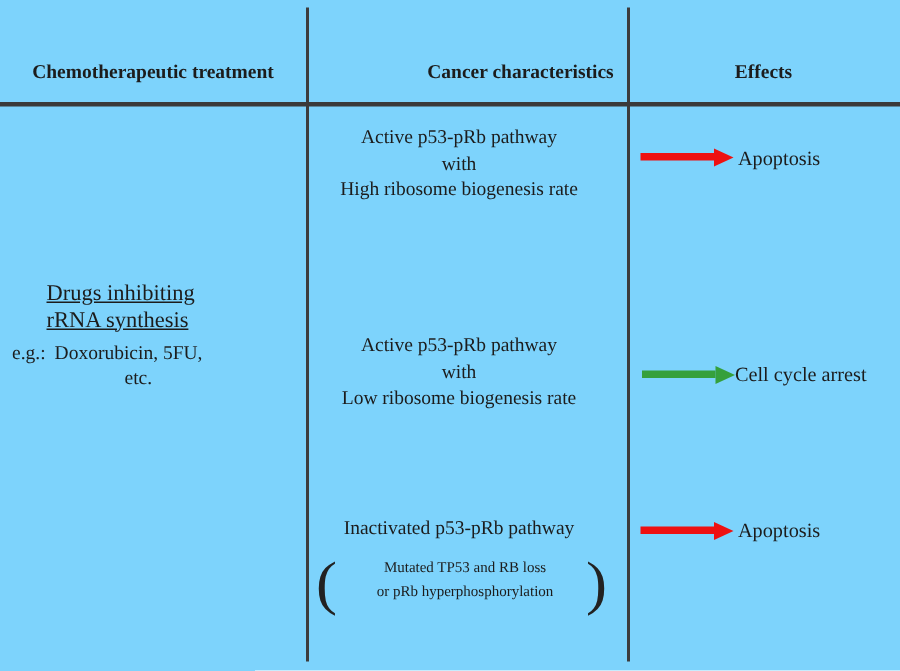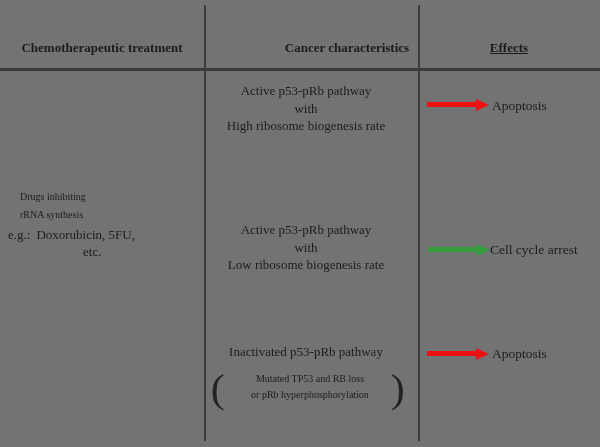--- a/index.html
+++ b/index.html
@@ -4,21 +4,21 @@
 <style>
   html, body {
     margin: 0;
     padding: 0;
     background: #ffffff;
   }
   .canvas {
     position: relative;
     width: 600px;
     height: 447px;
-    background: #737373;
+    background: #7dd3fc;
     font-family: "Liberation Serif", serif;
     color: #1c1c1c;
     overflow: hidden;
   }
   
   .vline {
     position: absolute;
     top: 5px;
     width: 1.5px;
     height: 436px;
@@ -38,29 +38,30 @@
   .hdr {
     position: absolute;
     top: 40px;
     font-weight: bold;
     font-size: 13px;
     text-align: center;
     white-space: nowrap;
   }
   .hdr1 { left: 0;     width: 204px; }
   .hdr2 { left: 204px; width: 214px; padding-left: 36px; }
-  .hdr3 { left: 418px; width: 182px; text-decoration: underline; }
+  .hdr3 { left: 418px; width: 182px; }
   
   .treat {
     position: absolute;
-    left: 20px;
+    left: 31px;
     top: 188px;
-    font-size: 10px;
+    font-size: 15px;
     line-height: 17.5px;
     white-space: nowrap;
+    text-decoration: underline;
   }
   .examples {
     position: absolute;
     left: 8px;
     top: 226px;
     font-size: 13px;
     line-height: 17.4px;
     white-space: nowrap;
   }
   .ex-prefix { margin-right: 6px; }

